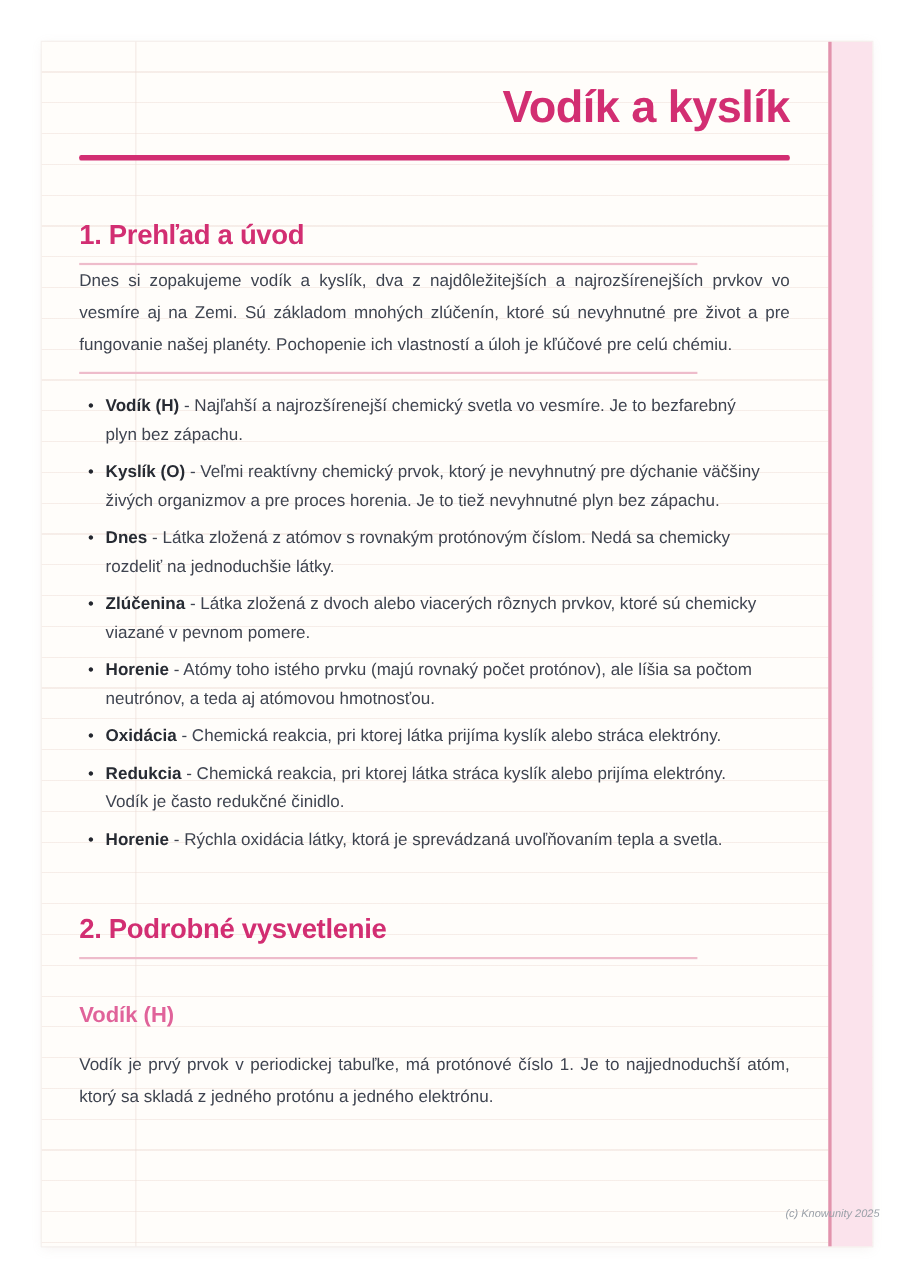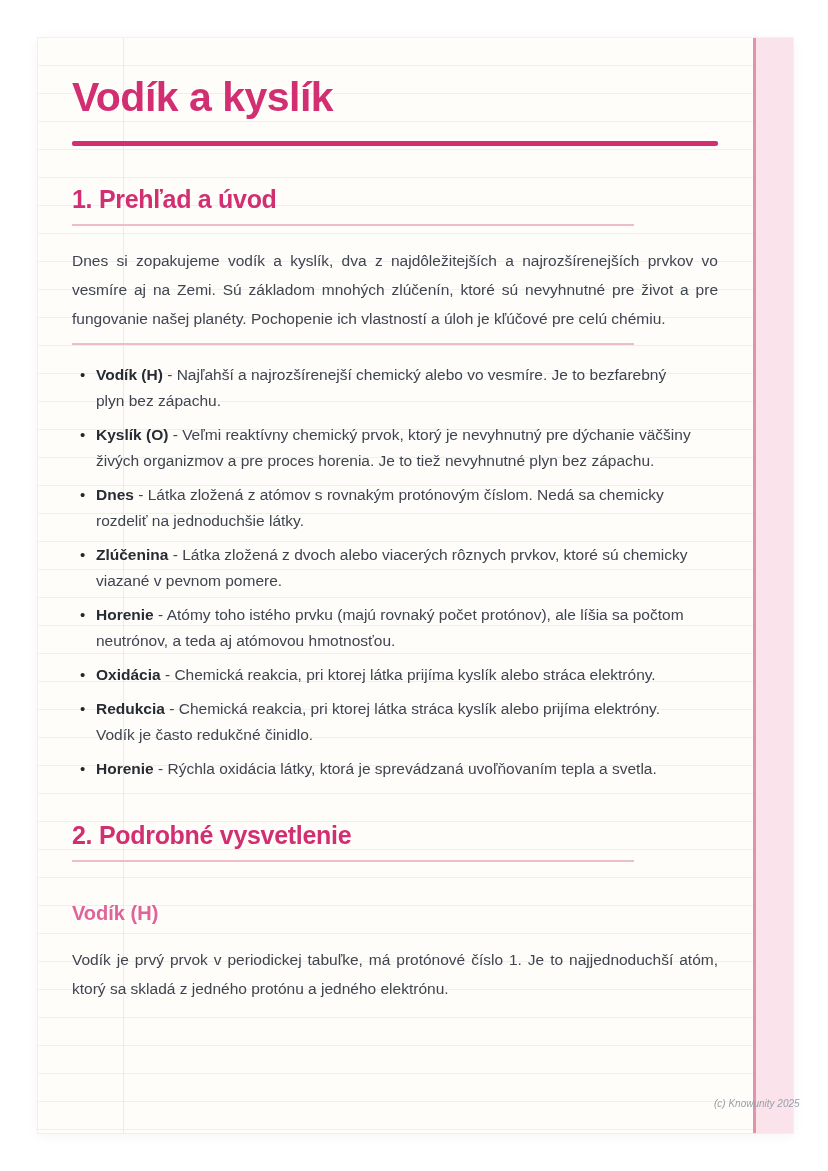--- a/index.html
+++ b/index.html
@@ -40,43 +40,43 @@
     margin-left: 34px;
     width: 646px;
     padding-top: 36px;
     color: #3f4450;
   }
   .doc-title {
     font-size: 41px;
     font-weight: 800;
     letter-spacing: -0.5px;
     color: #d22e72;
+    text-align: right;
   }
   .title-rule {
     height: 5px;
     width: 100%;
     background: #d22e72;
     margin-top: 20px;
     border-radius: 2px;
   }
   .section-heading {
     font-size: 25px;
     font-weight: 800;
     letter-spacing: -0.3px;
     color: #d22e72;
-    margin-top: 39px;
+    margin-top: 54px;
   }
   .section-rule {
     height: 2px;
     width: 562px;
     background: #eebccb;
     margin-top: 10px;
   }
   .para {
-    margin-top: 20px;
     font-size: 15.5px;
     line-height: 29px;
     text-align: justify;
     color: #3f4450;
   }
   .concept-list {
     list-style: none;
     margin-top: 17px;
   }
   .concept-list li {
@@ -94,21 +94,21 @@
     font-size: 15px;
   }
   .li-text { flex: 1; max-width: 600px; }
   .li-text b { color: #272b33; font-weight: 700; }
   .sub-heading {
     font-size: 20px;
     font-weight: 700;
     color: #e0639a;
     margin-top: 40px;
   }
-  .para.last { max-width: 646px; }
+  .para.last { margin-top: 19px; max-width: 646px; }
   .watermark {
     position: absolute;
     left: 676px; top: 1060px;
     font-size: 10px;
     color: #9aa0a8;
     z-index: 3;
     white-space: nowrap;
     font-style: italic;
   }
 </style>
@@ -126,21 +126,21 @@
 
     <h2 class="section-heading">1. Prehľad a úvod</h2>
     <div class="section-rule"></div>
     <p class="para">Dnes si zopakujeme vodík a kyslík, dva z najdôležitejších a najrozšírenejších prvkov vo vesmíre aj na Zemi. Sú základom mnohých zlúčenín, ktoré sú nevyhnutné pre život a pre fungovanie našej planéty. Pochopenie ich vlastností a úloh je kľúčové pre celú chémiu.</p>
 
     <div class="section-rule"></div>
 
     <ul class="concept-list">
       <li>
         <span class="bullet">•</span>
-        <span class="li-text"><b>Vodík (H)</b> <span>- Najľahší a najrozšírenejší chemický alebo vo vesmíre. Je to bezfarebný plyn bez zápachu.</span></span>
+        <span class="li-text"><b>Vodík (H)</b> <span>- Najľahší a najrozšírenejší chemický svetla vo vesmíre. Je to bezfarebný plyn bez zápachu.</span></span>
       </li>
       <li>
         <span class="bullet">•</span>
         <span class="li-text"><b>Kyslík (O)</b> <span>- Veľmi reaktívny chemický prvok, ktorý je nevyhnutný pre dýchanie väčšiny živých organizmov a pre proces horenia. Je to tiež nevyhnutné plyn bez zápachu.</span></span>
       </li>
       <li>
         <span class="bullet">•</span>
         <span class="li-text"><b>Dnes</b> <span>- Látka zložená z atómov s rovnakým protónovým číslom. Nedá sa chemicky rozdeliť na jednoduchšie látky.</span></span>
       </li>
       <li>

